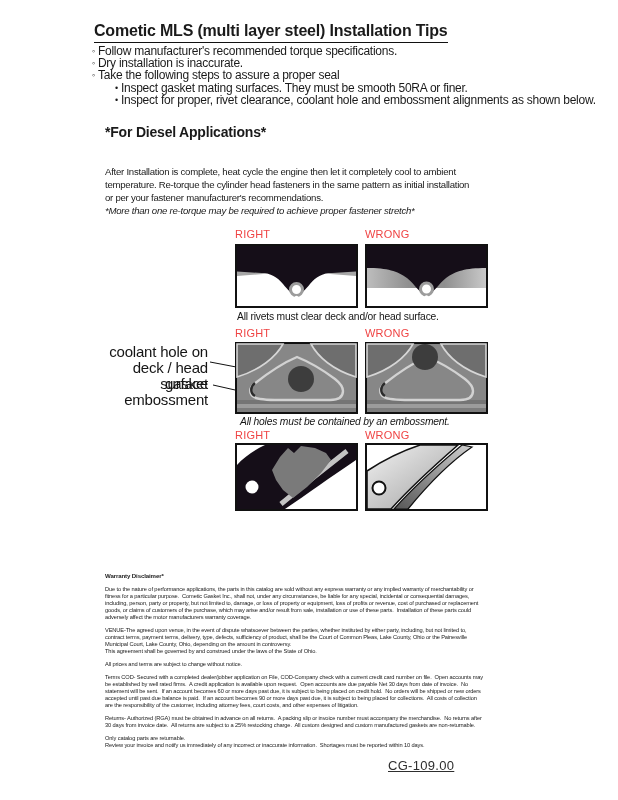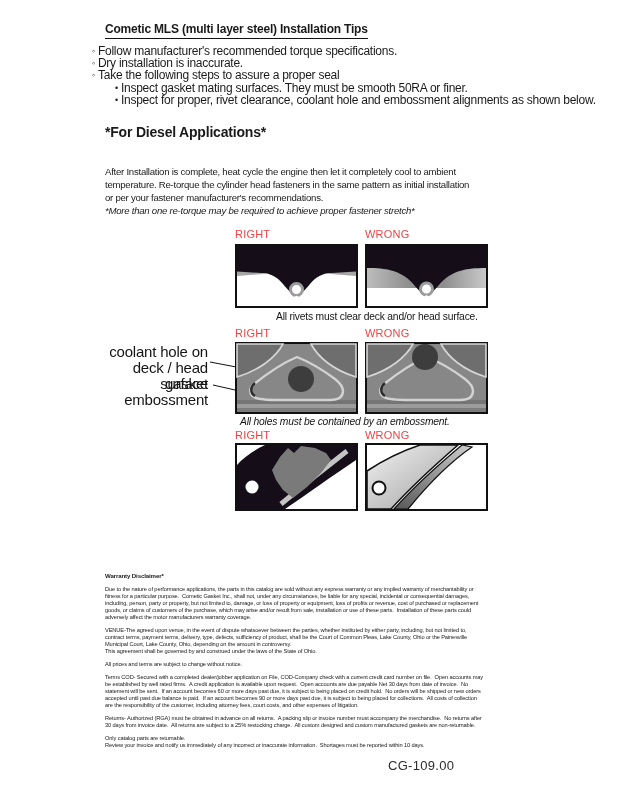--- a/index.html
+++ b/index.html
@@ -1,22 +1,22 @@
 <!DOCTYPE html>
 <html><head>
 <meta charset="utf-8">
 <style>
   html,body { margin:0; padding:0; background:#ffffff; }
   .page {
     position:relative; width:618px; height:800px; background:#ffffff;
     font-family:"Liberation Sans", sans-serif; color:#1a1a1a; overflow:hidden;
   }
   .page-title {
-    position:absolute; left:105px; top:22px;
-    font-size:12px; font-weight:bold; letter-spacing:-0.2px;
+    position:absolute; left:94px; top:22px;
+    font-size:16px; font-weight:bold; letter-spacing:-0.2px;
     border-bottom:1.6px solid #111; padding-bottom:2px; white-space:nowrap;
   }
   .tips { position:absolute; left:92px; top:45px; font-size:12px; letter-spacing:-0.25px; }
   .b-row { display:flex; align-items:flex-start; line-height:12.2px; white-space:nowrap; }
   .b-row::before { content:"\25E6"; font-size:9px; margin-right:3px; }
   .b-row.sub { margin-left:23px; }
   .b-row.sub::before { content:"\2022"; font-size:9px; margin-right:3px; }
 
   .diesel-heading { position:absolute; left:105px; top:124px; font-size:14px; font-weight:bold; letter-spacing:-0.2px; }
   .bodypara { position:absolute; left:105px; width:440px; font-size:9.6px; letter-spacing:-0.25px; line-height:12.8px; white-space:pre-line; }
@@ -28,21 +28,21 @@
   .caption { position:absolute; font-size:10.3px; letter-spacing:-0.2px; color:#151515; line-height:11.3px; white-space:pre-line; }
 
   .ann { position:absolute; width:120px; text-align:right; font-size:15px; letter-spacing:-0.2px; line-height:16px; color:#151515; white-space:pre-line; }
   .leaders { position:absolute; left:110px; top:340px; }
 
   .warranty { position:absolute; left:105px; top:572px; width:414px; font-size:5.7px; letter-spacing:-0.12px; line-height:7px; color:#222; }
   .warranty .w-head { font-weight:bold; font-size:6.1px; margin:0 0 7px 0; }
   .warranty p { margin:0 0 6px 0; white-space:pre; }
   .warranty p.tight { margin-bottom:0; }
 
-  .footer-code { position:absolute; left:388px; top:758px; font-size:13px; letter-spacing:0.3px; color:#2e2e2e; }
+  .footer-code { position:absolute; left:388px; top:758px; font-size:13px; letter-spacing:0.3px; color:#2e2e2e;text-decoration:underline; }
 </style>
 </head>
 <body>
 
 <div class="page">
 
   <div class="page-title">Cometic MLS (multi layer steel) Installation Tips</div>
 
   <div class="tips">
     <div class="b-row">Follow manufacturer's recommended torque specifications.</div>
@@ -81,21 +81,21 @@
             <stop offset="1" stop-color="#c9c9c9"></stop>
         </linearGradient>
       </defs>
       <rect x="1" y="1" width="121" height="62" fill="#ffffff" stroke="#111" stroke-width="2"></rect>
       <path d="M2,21 H121 V44 H2 Z" fill="url(#g-deck)"></path>
       <path d="M2,2 H121 V24 C100,24 91,27 81,34 C73,40 69,50 61.5,50 C54,50 50,40 42,34 C32,27 23,24 2,24 Z" fill="#150e18"></path>
       <circle cx="61.5" cy="45" r="6" fill="#ffffff" stroke="#9c9c9c" stroke-width="3"></circle>
       <circle cx="61.5" cy="53" r="1.8" fill="#ffffff"></circle>
     </svg>
   </div>
-  <div class="caption" style="left:237px; top:311px;margin-left:39px;">All rivets must clear deck and/or head surface.</div>
+  <div class="caption" style="left:237px; top:311px;">All rivets must clear deck and/or head surface.</div>
 
   <div class="fig-label" style="left:235px; top:327px;">RIGHT</div>
   <div class="fig-label" style="left:365px; top:327px;">WRONG</div>
 
   <div class="ann" style="left:88px; top:344px;">coolant hole on
 deck / head surface</div>
   <div class="ann" style="left:88px; top:376px;">gasket embossment</div>
   <svg class="leaders" width="220" height="70" viewBox="0 0 220 70">
     <line x1="100" y1="22" x2="189" y2="39" stroke="#111" stroke-width="1"></line>
     <line x1="103" y1="45" x2="156" y2="57" stroke="#111" stroke-width="1"></line>

